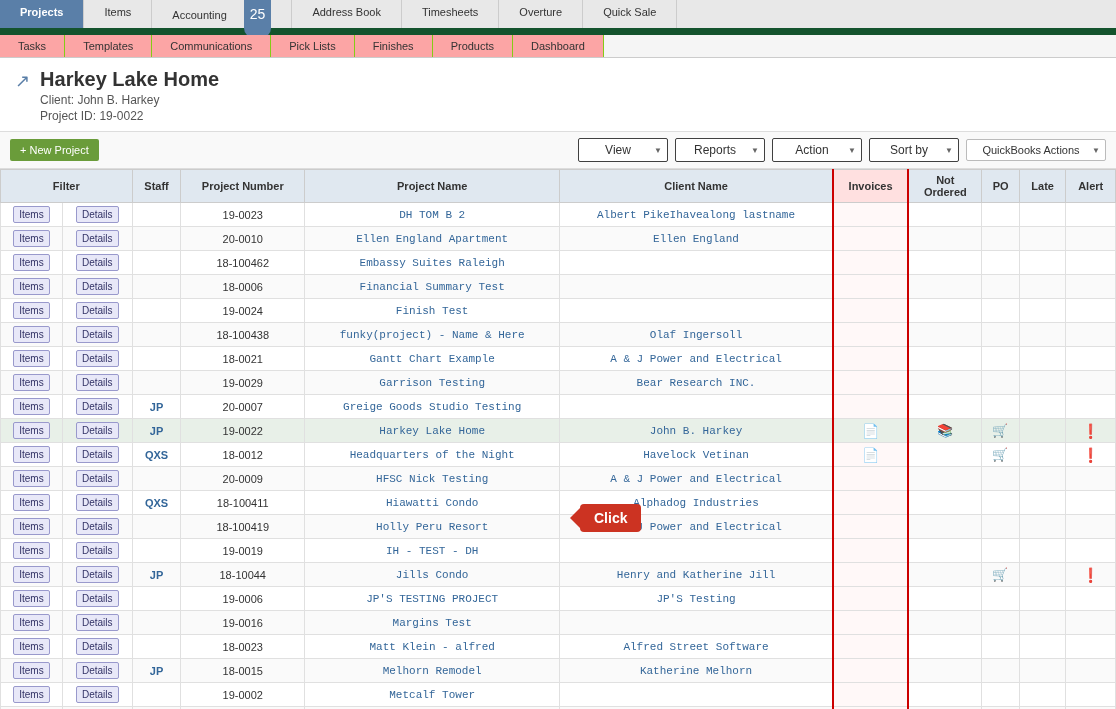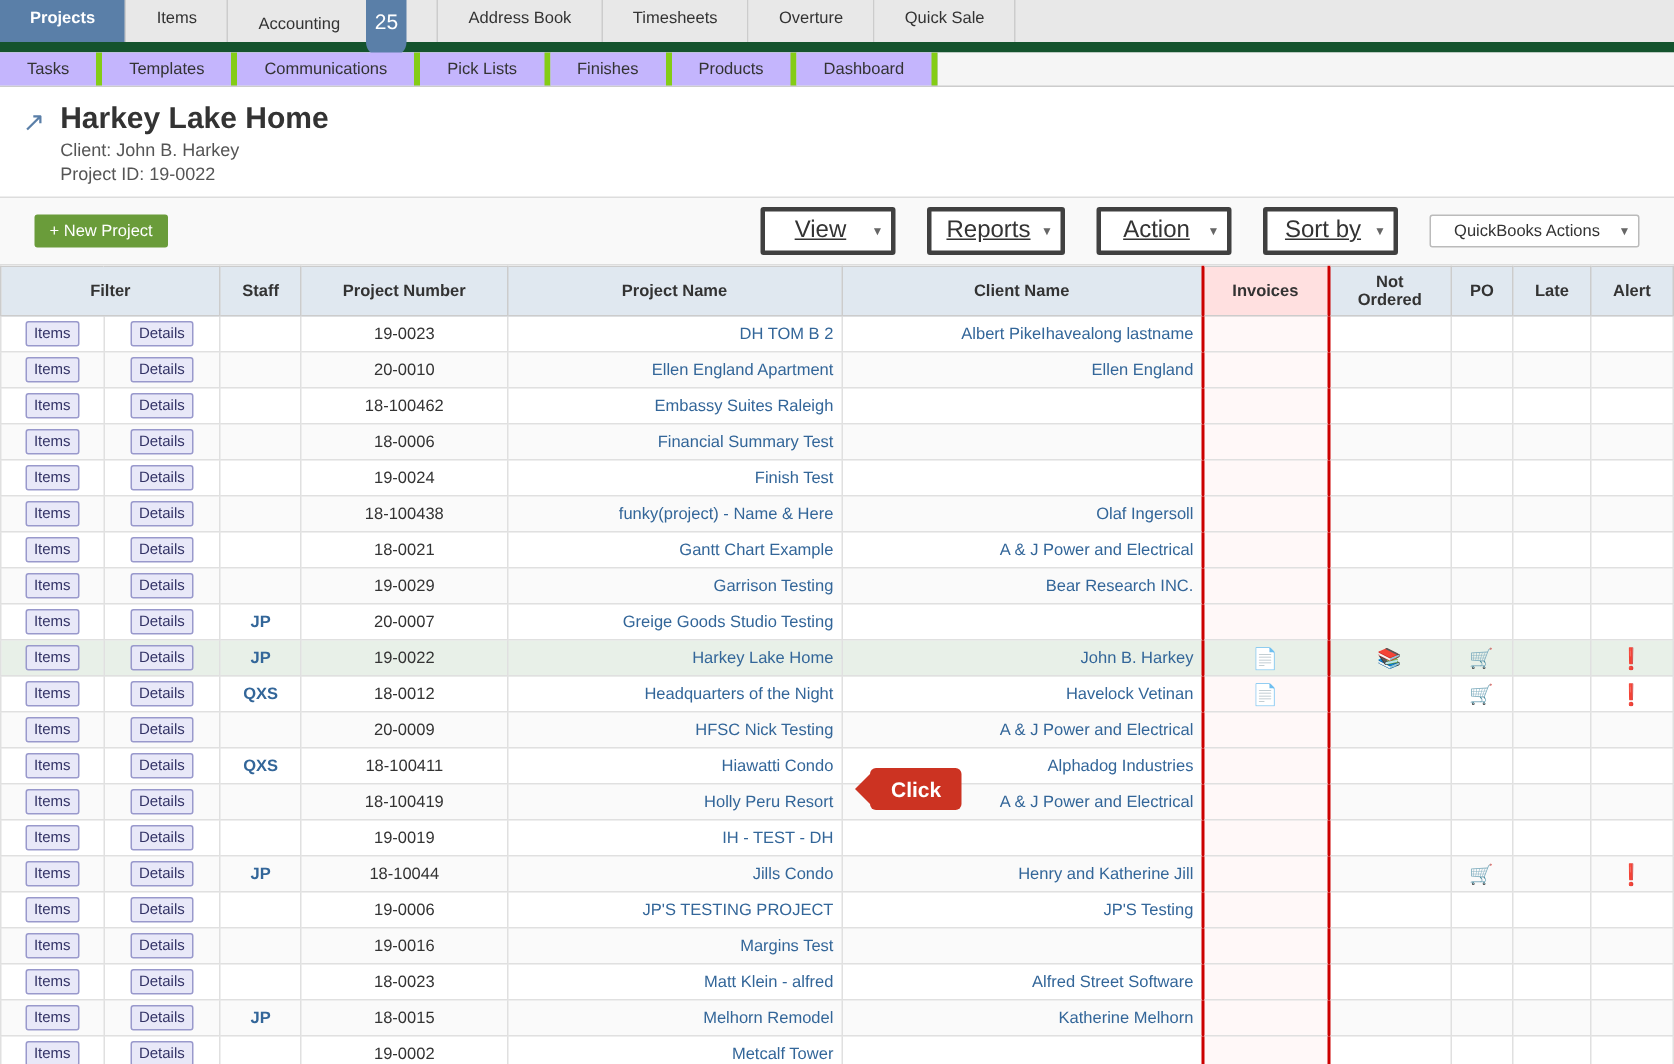--- a/index.html
+++ b/index.html
@@ -14,58 +14,57 @@
       white-space: nowrap;
       background: #e8e8e8;
       color: #333;
       font-size: 11px;
     }
     .nav-tab.active { background: #5a7fa8; color: white; font-weight: bold; }
 
     .sub-nav { display: flex; background: #f5f5f5; border-bottom: 1px solid #ccc; }
     .sub-tab {
       padding: 5px 18px;
-      border-right: 4px solid #84cc16;
+      border-right: 1px solid #84cc16;
       cursor: pointer;
       font-size: 11px;
       color: #333;
-      background: #c4b5fd;
+      background: #fca5a5;
     }
 
     
     .page-header { padding: 10px 15px 8px 15px; background: white; border-bottom: 1px solid #ddd; display: flex; align-items: flex-start; }
     .header-icon { font-size: 18px; color: #5a7fa8; margin-right: 10px; margin-top: 2px; cursor: pointer; }
     .header-text h1 { font-size: 20px; font-weight: bold; color: #333; }
     .header-text .sub { font-size: 12px; color: #555; margin-top: 2px; }
 
     
-    .toolbar { display: flex; align-items: center; padding: 6px 23px; background: #f9f9f9; border-bottom: 1px solid #ddd; gap: 21px; }
+    .toolbar { display: flex; align-items: center; padding: 6px 10px; background: #f9f9f9; border-bottom: 1px solid #ddd; gap: 7px; }
     .new-project-btn {
       background: #6a9c3a;
       color: white;
       border: none;
       padding: 5px 10px;
       cursor: pointer;
       font-size: 11px;
       border-radius: 2px;
     }
 
     .toolbar-spacer { flex: 1; }
 
     .dropdown-btn {
       background: white;
-      border: 3px solid #404040;
+      border: 1px solid #404040;
       padding: 4px 20px 4px 10px;
       cursor: pointer;
-      font-size: 16px;
+      font-size: 12px;
       position: relative;
       border-radius: 2px;
       color: #333;
       min-width: 90px;
-      text-decoration: underline;
     }
     .dropdown-btn::after {
       content: '▼';
       font-size: 8px;
       position: absolute;
       right: 5px;
       top: 50%;
       transform: translateY(-50%);
       color: #666;
     }
@@ -101,21 +100,21 @@
       padding: 4px 6px;
       font-weight: bold;
       color: #333;
       white-space: nowrap;
     }
 
     tbody tr { border-bottom: 1px solid #e8e8e8; }
     tbody tr:nth-child(even) { background: #fafafa; }
 
     tbody td { border: 1px solid #e0e0e0; padding: 3px 5px; text-align: center; color: #333; }
-    tbody td.left { text-align: right; }
+    tbody td.left { text-align: center; font-family: Liberation Mono, monospace; }
     tbody td.project-name { color: #336699; font-weight: normal; }
     tbody td.client-name { color: #336699; }
 
     .items-btn, .details-btn {
       background: #e8e8f8;
       border: 1px solid #9999cc;
       padding: 2px 5px;
       cursor: pointer;
       font-size: 10px;
       color: #336;

